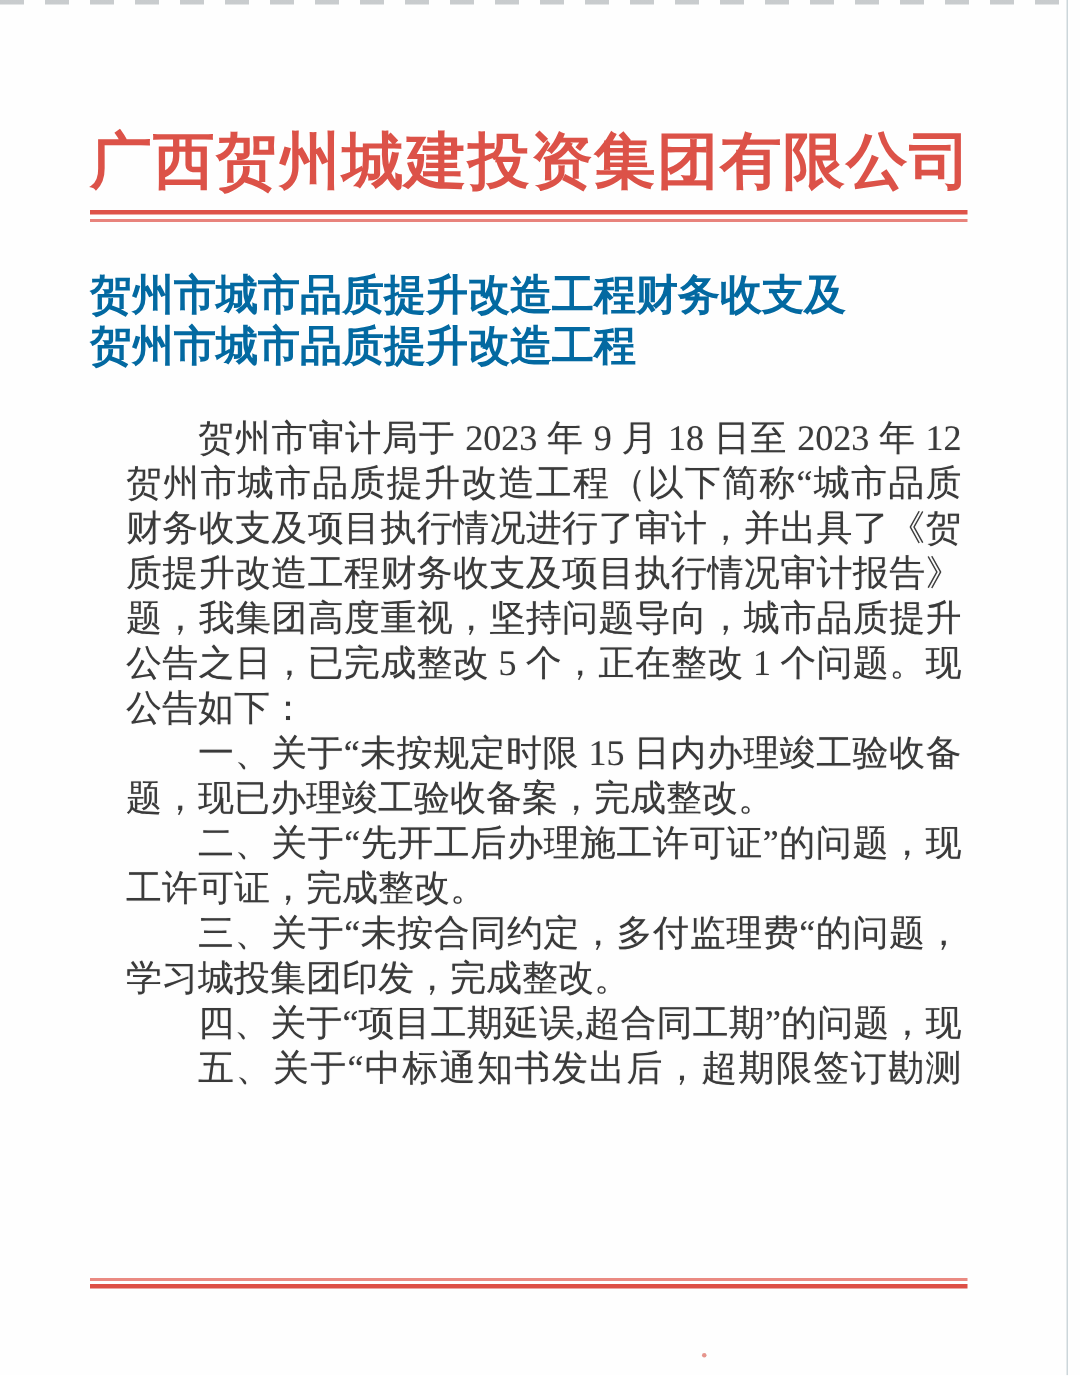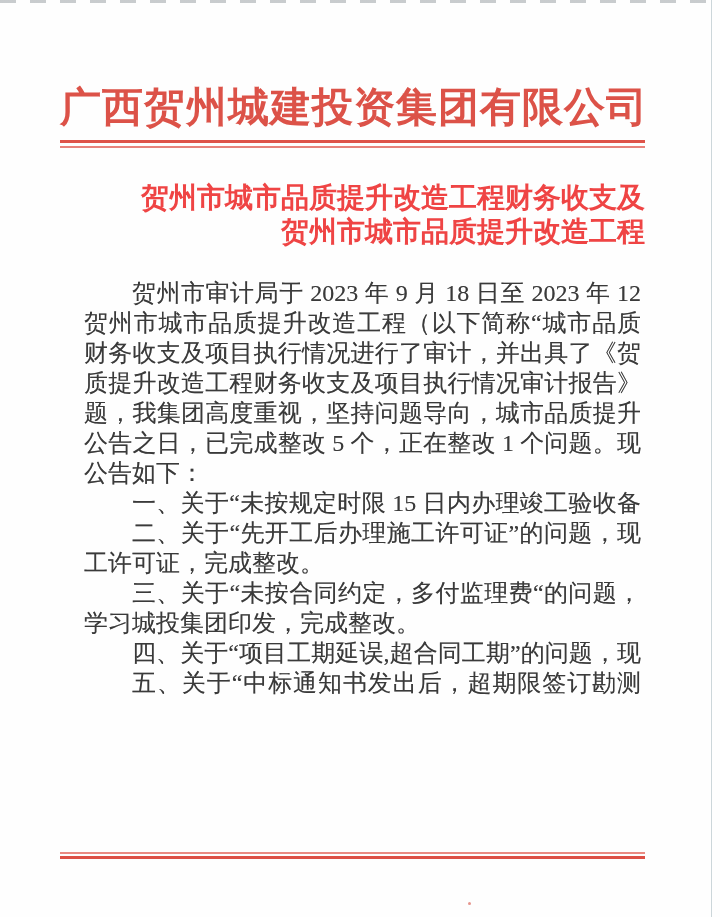--- a/index.html
+++ b/index.html
@@ -50,22 +50,22 @@
   }
   .rule-top { margin-top: 6px; }
   .rule-top .bar-thick { height: 2.5px; background: #de5349; }
   .rule-top .bar-gap   { height: 3px; }
   .rule-top .bar-thin  { height: 2px; background: #e8837c; }
   .doc-title {
     margin: 33px 0 0 0;
     font-size: 28px;
     line-height: 34px;
     font-weight: bold;
-    color: #ef4444;
-    text-align: right;
+    color: #0369a1;
+    text-align: left;
   }
   .body-text {
     margin: 29px 0 0 24px;
     width: 557px;
     font-size: 24px;
     line-height: 30px;
     color: #3a3a3a;
     text-shadow: 0 0 0.5px rgba(60,60,60,0.45);
   }
   .line {
@@ -112,20 +112,21 @@
 
     <div class="body-text">
         <div class="line indent fill">贺州市审计局于 2023 年 9 月 18 日至 2023 年 12 月 5 日，对</div>
         <div class="line fill">贺州市城市品质提升改造工程（以下简称“城市品质提升工程”）</div>
         <div class="line fill">财务收支及项目执行情况进行了审计，并出具了《贺州市城市品</div>
         <div class="line fill">质提升改造工程财务收支及项目执行情况审计报告》（贺审投资</div>
         <div class="line fill">题，我集团高度重视，坚持问题导向，城市品质提升工程。截至</div>
         <div class="line fill">公告之日，已完成整改 5 个，正在整改 1 个问题。现将整改情况</div>
         <div class="line">公告如下：</div>
         <div class="line indent fill">一、关于“未按规定时限 15 日内办理竣工验收备案”的问</div>
+        <div class="line">题，现已办理竣工验收备案，完成整改。</div>
         <div class="line indent fill">二、关于“先开工后办理施工许可证”的问题，现已办理施</div>
         <div class="line">工许可证，完成整改。</div>
         <div class="line indent fill">三、关于“未按合同约定，多付监理费“的问题，现已将多</div>
         <div class="line">学习城投集团印发，完成整改。</div>
         <div class="line indent fill">四、关于“项目工期延误,超合同工期”的问题，现已加强</div>
         <div class="line indent fill">五、关于“中标通知书发出后，超期限签订勘测合同”的问</div>
       </div>
 
   </div>
 

